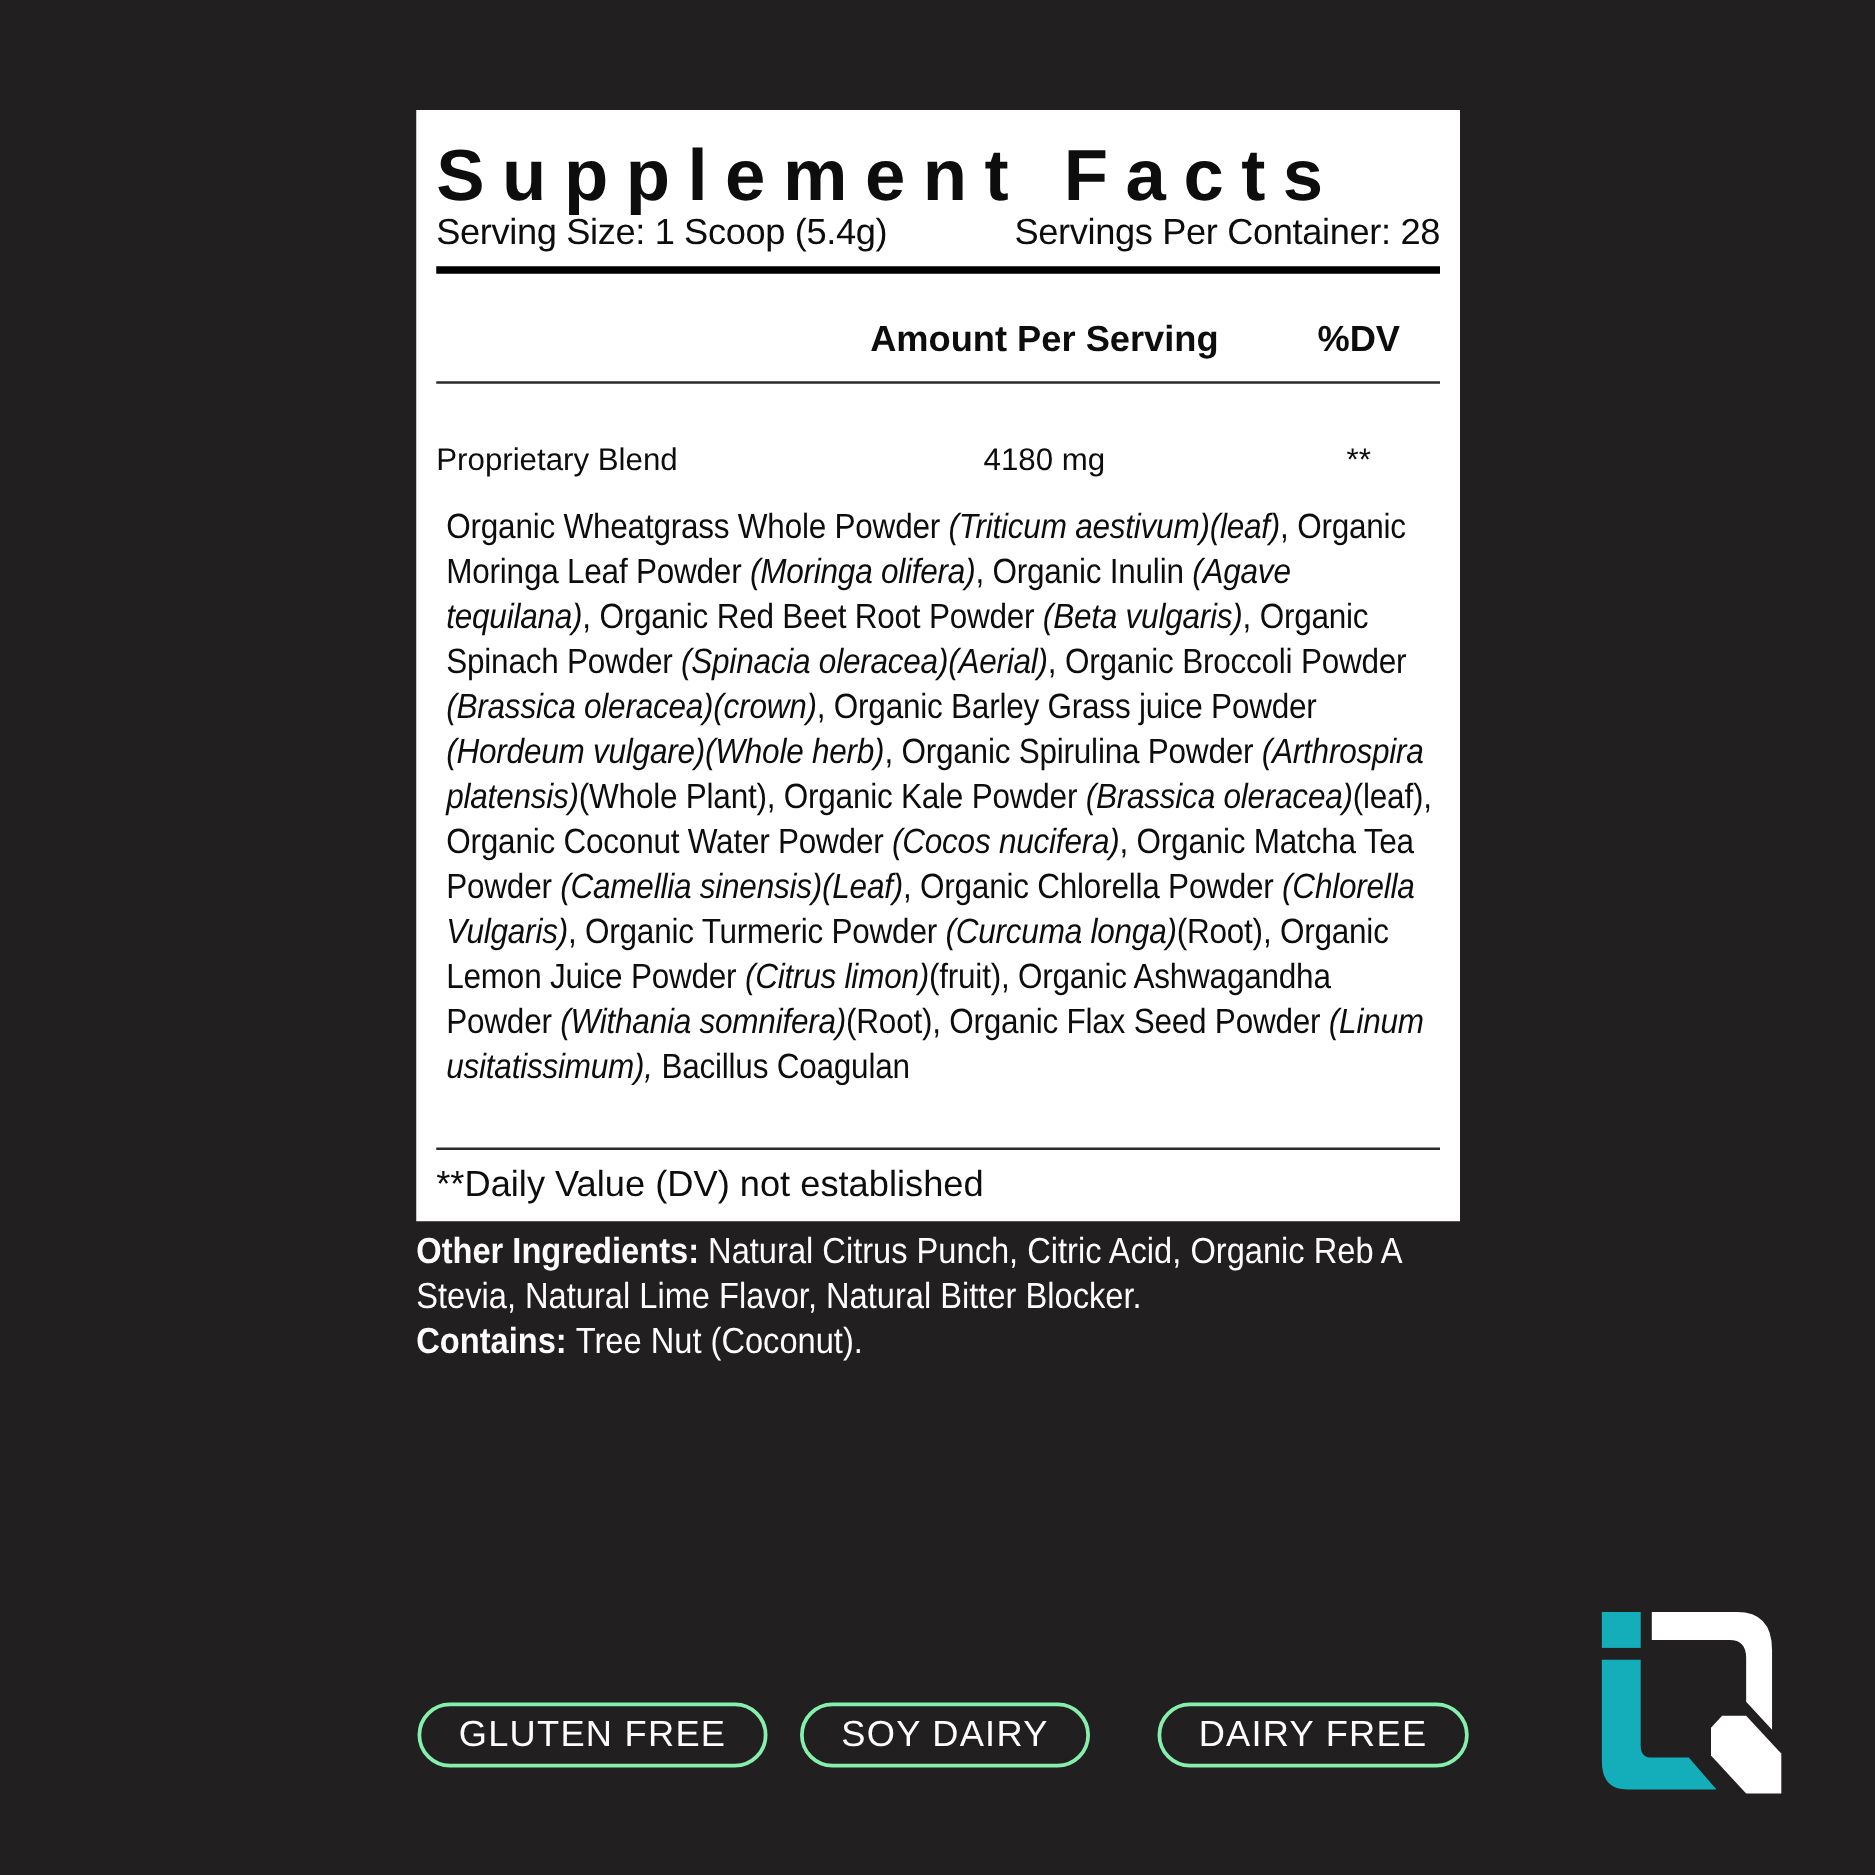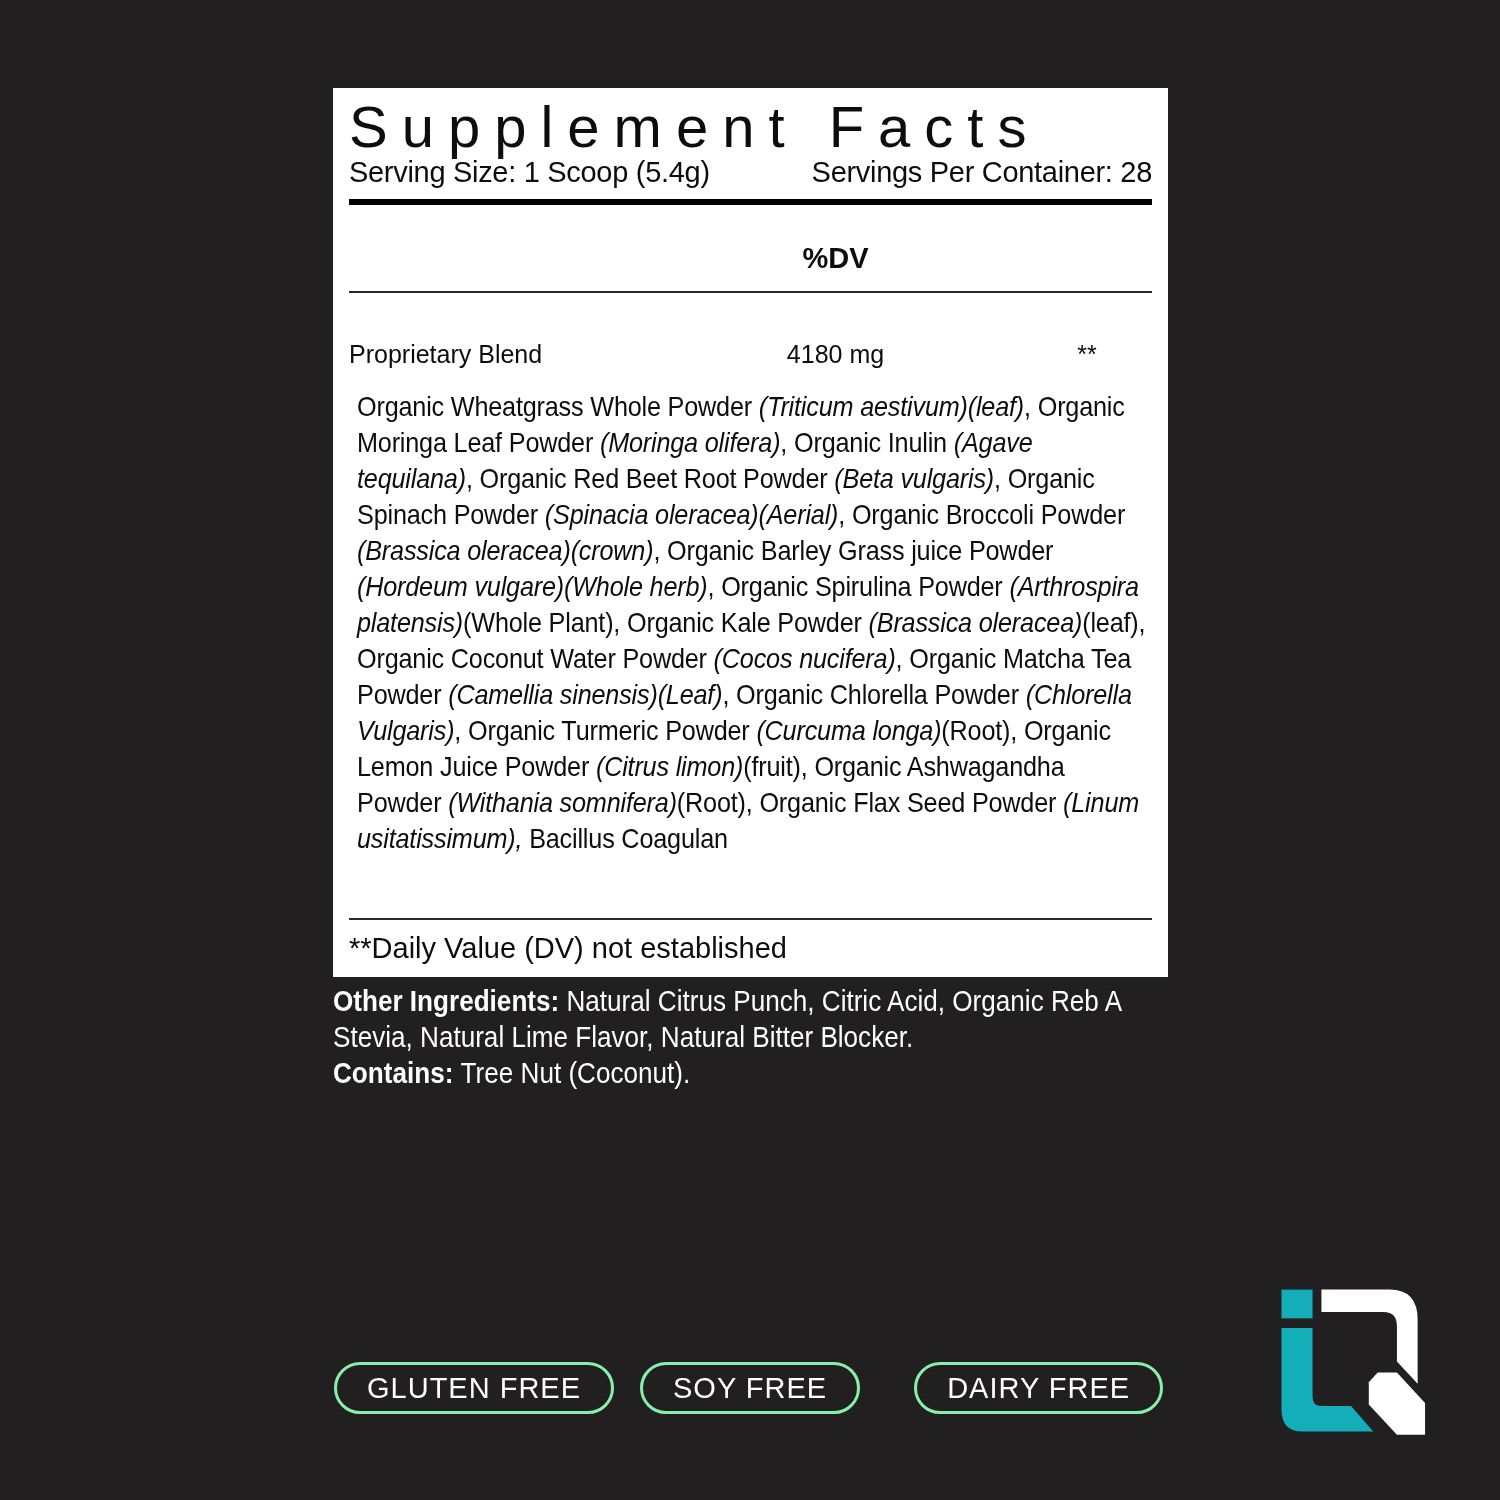--- a/index.html
+++ b/index.html
@@ -14,23 +14,23 @@
   
   .panel {
     position:absolute; left:333px; top:88px;
     width:835px; height:889px;
     background:#ffffff; color:#0d0d0d;
     box-sizing:border-box;
     padding:0 16px;
     display:flex; flex-direction:column;
   }
   .title {
-    font-size:58px; font-weight:400;
+    font-size:58px; font-weight:700;
     letter-spacing:14px;
-    padding-top:10px;
+    padding-top:24px;
     white-space:nowrap;
     line-height:1.0;
   }
   .serving-row {
     display:flex; justify-content:space-between;
     font-size:29px; margin-top:0;
     letter-spacing:-0.3px;
   }
   .bar-thick { height:6px; background:#000; margin-top:10px; flex:none; }
   .bar-thin  { height:2px; background:#2a2a2a; flex:none; }
@@ -88,20 +88,21 @@
 
   <div class="serving-row">
     <span>Serving Size: 1 Scoop (5.4g)</span>
     <span>Servings Per Container: 28</span>
   </div>
 
   <div class="bar-thick"></div>
 
   <div class="cols header-row">
     <span></span>
+    <span class="center-col">Amount Per Serving</span>
     <span class="right-col">%DV</span>
   </div>
 
   <div class="bar-thin"></div>
 
   <div class="cols blend-row">
     <span>Proprietary Blend</span>
     <span class="center-col">4180 mg</span>
     <span class="right-col">**</span>
   </div>
@@ -114,21 +115,21 @@
   <div class="footnote">**Daily Value (DV) not established</div>
 </div>
 
 <div class="other-block">
   <div><span style="font-weight: bold;">Other Ingredients: </span><span>Natural Citrus Punch, Citric Acid, Organic Reb A Stevia, Natural Lime Flavor, Natural Bitter Blocker.</span></div>
   <div><span style="font-weight: bold;">Contains: </span><span>Tree Nut (Coconut).</span></div>
 </div>
 
 <div class="badges">
   <div class="badge">GLUTEN FREE</div>
-  <div class="badge">SOY FREE</div>
+  <div class="badge">SOY DAIRY</div>
   <div class="badge">DAIRY FREE</div>
 </div>
 
 <svg class="logo" viewBox="0 0 100 94" preserveAspectRatio="none" aria-hidden="true">
 
   <rect x="1" y="1" width="21" height="18" fill="#14AEBA"></rect>
 
   <path d="M1,25 H22 V68 Q22,74 28,74 H48 L63,90 H15 Q1,90 1,76 Z" fill="#14AEBA"></path>
 
   <path d="M28,1 H74 Q93,1 93,20 V60 L79,46 V24 Q79,15 70,15 H28 Z" fill="#FFFFFF"></path>

